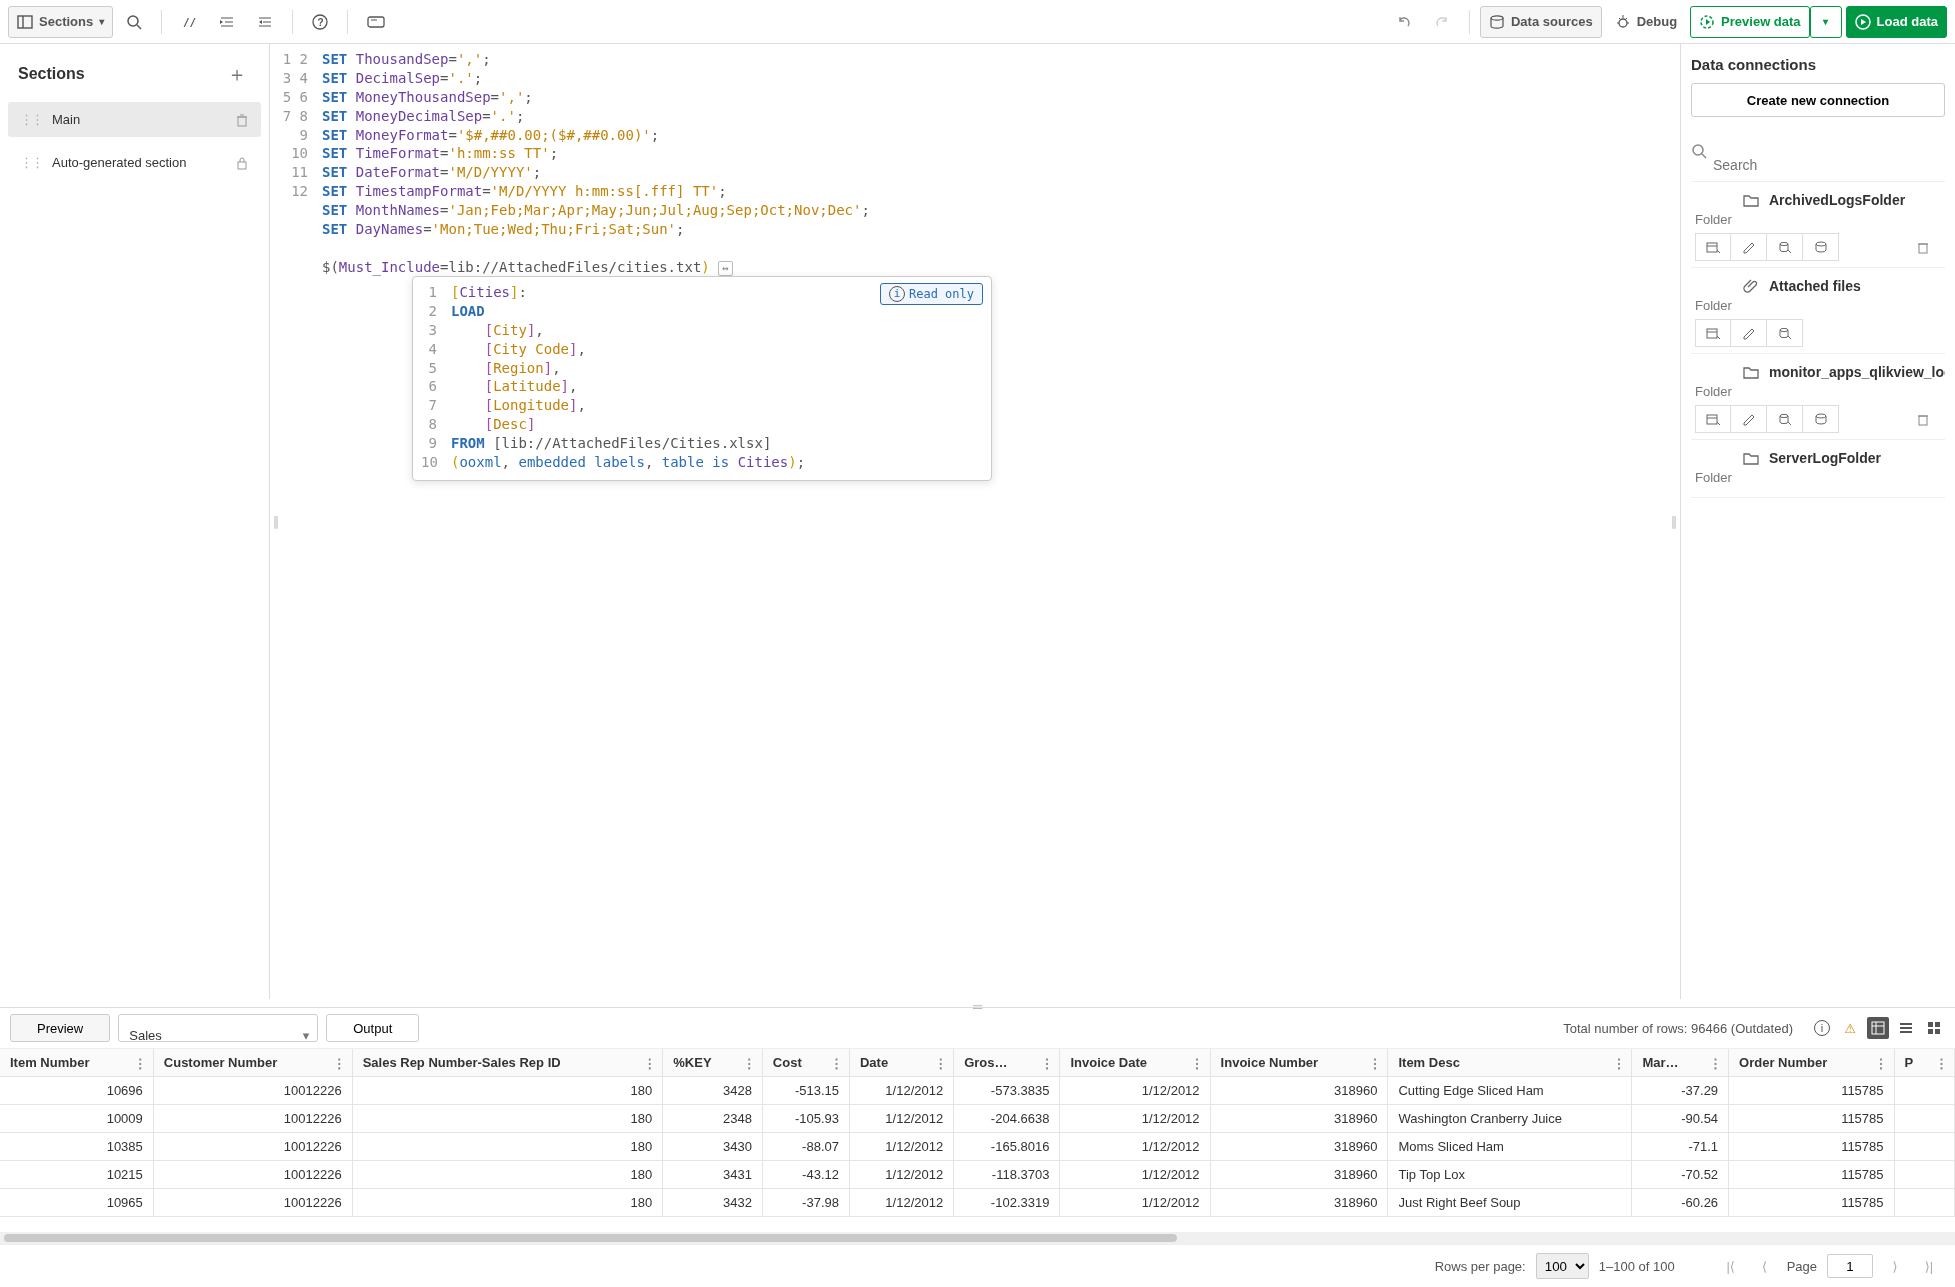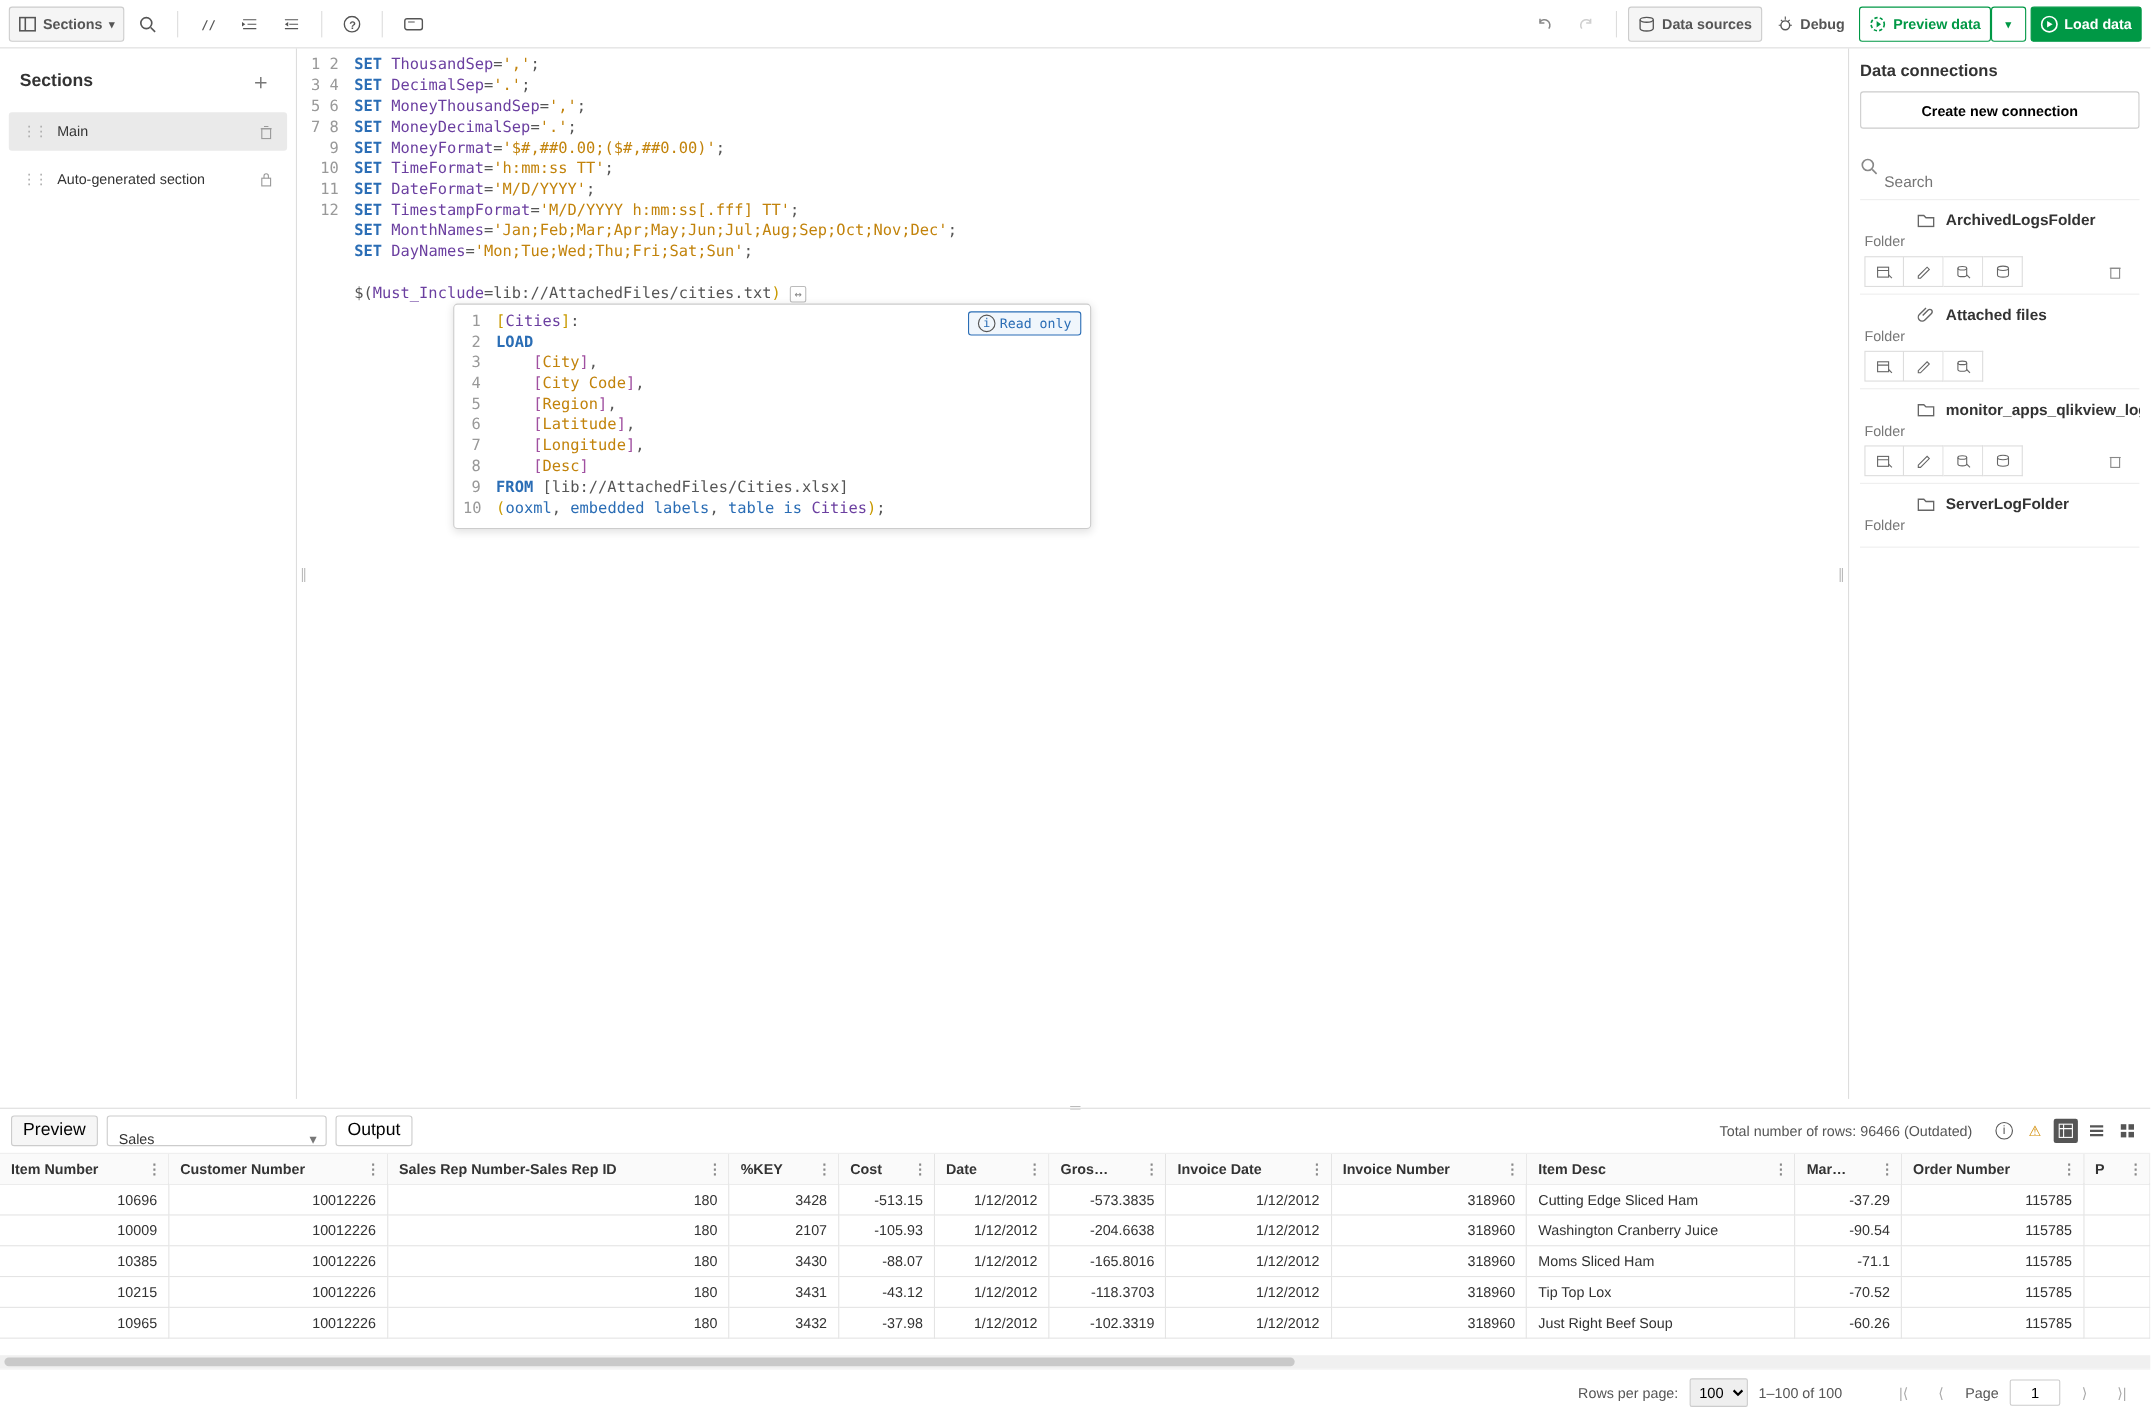--- a/index.html
+++ b/index.html
@@ -121,21 +121,21 @@
 
 
 .bottom {
   border-top:1px solid #ddd; display:flex; flex-direction:column;
   height: 280px;
 }
 .bottom-bar {
   display:flex; align-items:center; gap:8px; padding:6px 10px;
   border-bottom:1px solid #eee;
 }
-.bb-btn{ height:28px; padding:0 10px; border:1px solid #ccc; border-radius:3px; background:#f6f6f6; cursor:pointer; font-size:16px;}
+.bb-btn{ height:28px; padding:0 26px; border:1px solid #ccc; border-radius:3px; background:#f6f6f6; cursor:pointer; font-size:13px;}
 .bb-select{ height:28px; padding:15px 24px 0 10px; border:1px solid #ccc; border-radius:3px; background:#fff; min-width:200px; display:flex; align-items:center; position:relative;}
 .bb-select::after{content:"▾"; position:absolute; right:8px; color:#777;}
 .bb-spacer{flex:1;}
 .bb-info{ color:#555; font-size:13px;}
 .bb-icons{ display:flex; gap:6px; margin-left:10px;}
 .bb-icon{ width:22px; height:22px; display:inline-flex; align-items:center; justify-content:center; color:#555; border-radius:2px;}
 .bb-icon.active{ background:#555; color:#fff;}
 .warn{ color:#d18a00;}
 .infoC{ border:1.5px solid #555; border-radius:50%; width:16px; height:16px; font-size:11px; display:inline-flex; align-items:center; justify-content:center;}
 
@@ -582,21 +582,21 @@
               <td class="">318960</td>
               <td class="l">Cutting Edge Sliced Ham</td>
               <td class="">-37.29</td>
               <td class="">115785</td>
               <td class=""></td>
             </tr>
             <tr>
               <td class="">10009</td>
               <td class="">10012226</td>
               <td class="">180</td>
-              <td class="">2107</td>
+              <td class="">2348</td>
               <td class="">-105.93</td>
               <td class="">1/12/2012</td>
               <td class="">-204.6638</td>
               <td class="">1/12/2012</td>
               <td class="">318960</td>
               <td class="l">Washington Cranberry Juice</td>
               <td class="">-90.54</td>
               <td class="">115785</td>
               <td class=""></td>
             </tr>

